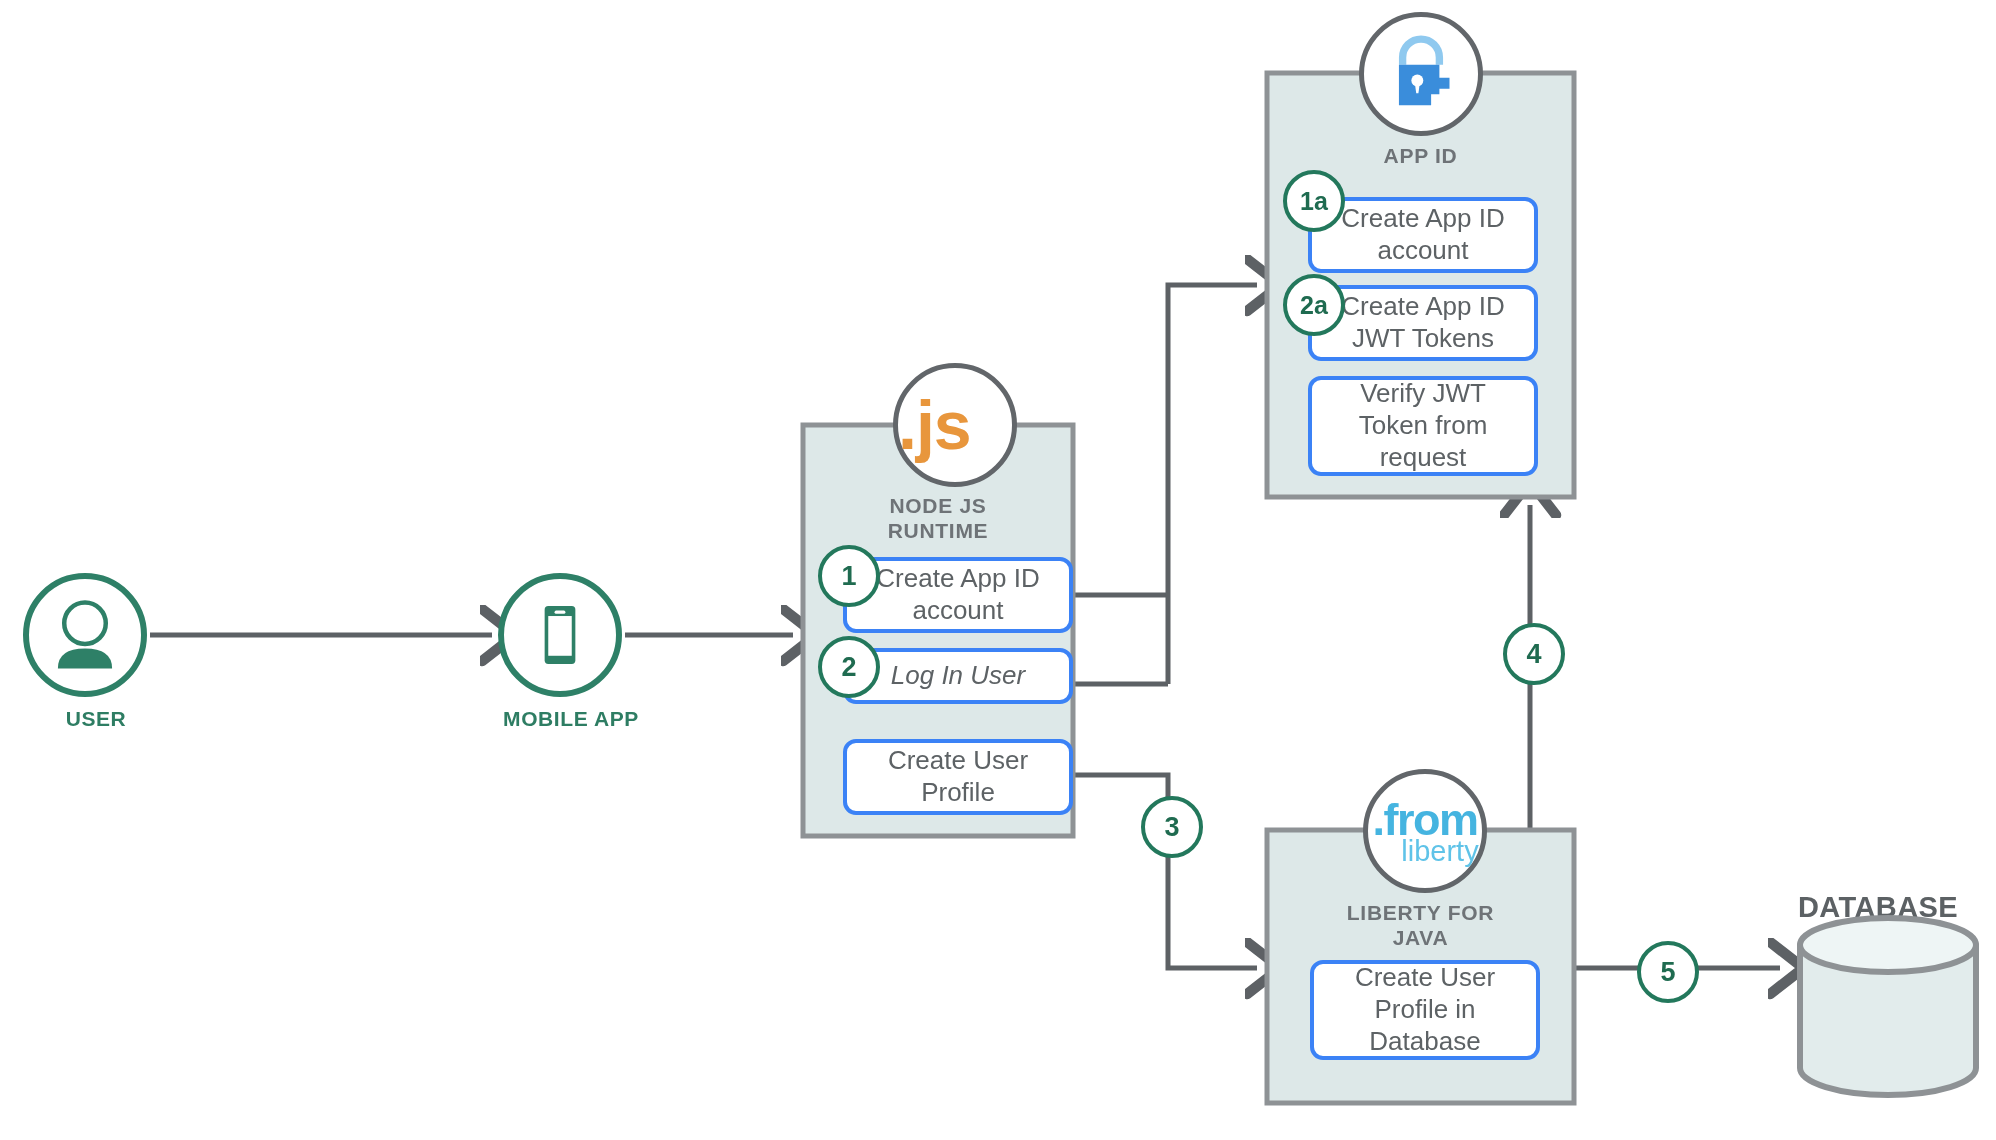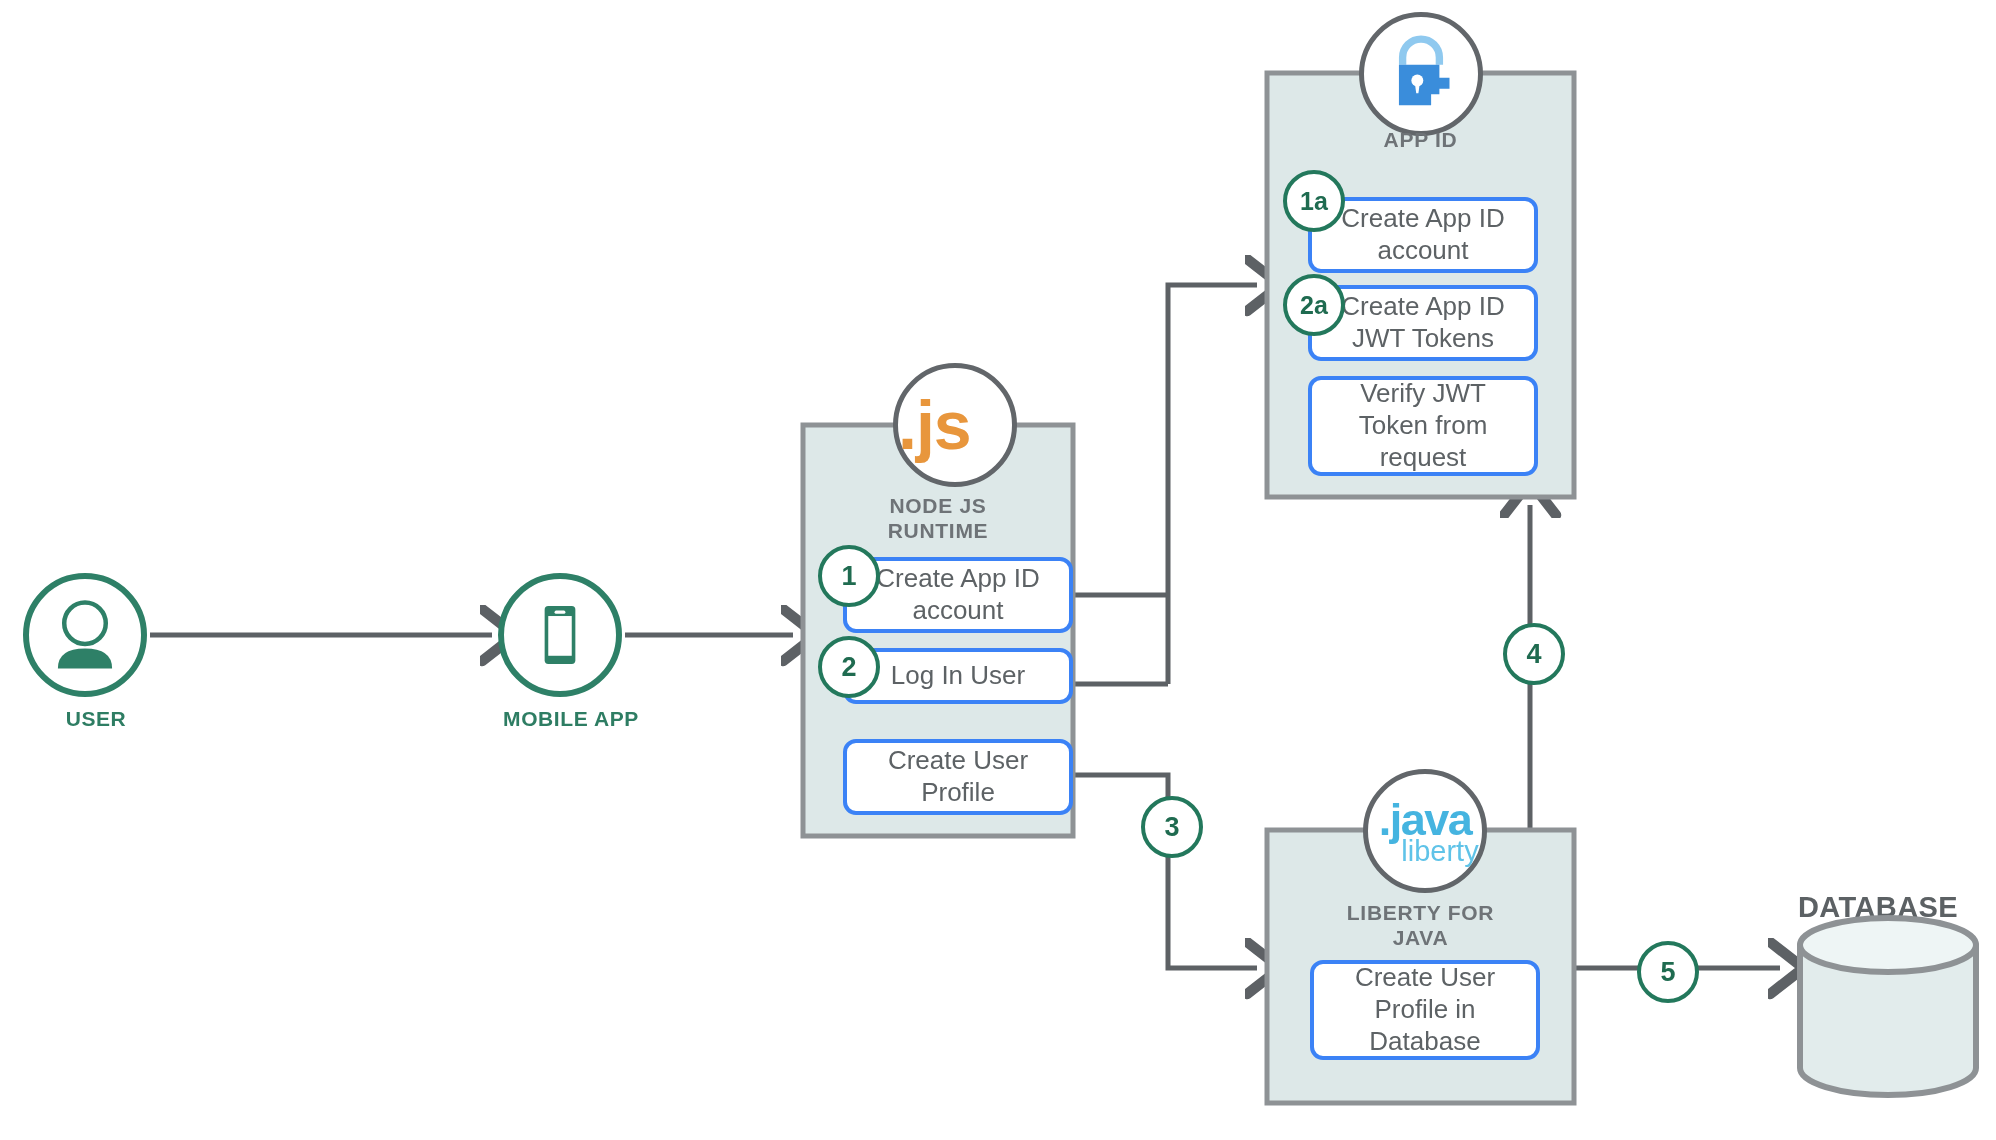--- a/index.html
+++ b/index.html
@@ -119,51 +119,51 @@
   <div class="disc grey" style="left:893px;top:363px;width:124px;height:124px;">
     <div class="jslogo">.js</div>
   </div>
   <div class="panel-cap" style="left:803px;top:494px;width:270px;">NODE JS
 RUNTIME</div>
 
   <div class="task" style="left:843px;top:557px;width:230px;height:76px;">Create App ID
 account</div>
   <div class="badge" style="left:818px;top:545px;width:54px;height:54px;font-size:27px;">1</div>
 
-  <div class="task" style="left:843px;top:648px;width:230px;height:56px;">Log In User</div>
+  <div class="task" style="left:843px;top:648px;width:230px;height:56px;font-style:italic;">Log In User</div>
   <div class="badge" style="left:818px;top:636px;width:54px;height:54px;font-size:27px;">2</div>
 
   <div class="task" style="left:843px;top:739px;width:230px;height:76px;">Create User
 Profile</div>
 
   <div class="disc grey" style="left:1359px;top:12px;width:124px;height:124px;">
     <svg width="100%" height="100%" viewBox="0 0 124 124">
       <path d="M42,52 v-8 a20,20 0 0 1 40,0 v8" fill="none" stroke="#8fc9ef" stroke-width="8"></path>
       <path d="M38,52 h44 v14 l11,0 v12 l-11,0 v6 l-9,0 v12 h-35 z" fill="#3a8ddb"></path>
       <circle cx="58" cy="69" r="6.5" fill="#ffffff"></circle>
       <path d="M55.2,71 h5.6 l-1.6,12 h-2.4 z" fill="#ffffff"></path>
     </svg>
   </div>
-  <div class="panel-cap" style="left:1267px;top:128px;width:307px;">APP ID</div>
+  <div class="panel-cap" style="left:1267px;top:144px;width:307px;">APP ID</div>
 
   <div class="task" style="left:1308px;top:197px;width:230px;height:76px;">Create App ID
 account</div>
   <div class="badge" style="left:1283px;top:170px;width:54px;height:54px;font-size:25px;">1a</div>
 
   <div class="task" style="left:1308px;top:285px;width:230px;height:76px;">Create App ID
 JWT Tokens</div>
   <div class="badge" style="left:1283px;top:274px;width:54px;height:54px;font-size:25px;">2a</div>
 
   <div class="task" style="left:1308px;top:376px;width:230px;height:100px;">Verify JWT
 Token from
 request</div>
 
   <div class="disc grey" style="left:1363px;top:769px;width:124px;height:124px;">
     <div class="javalogo">
-      <span class="j1">.java</span>
+      <span class="j1">.from</span>
       <span class="j2">liberty</span>
     </div>
   </div>
   <div class="panel-cap" style="left:1267px;top:901px;width:307px;">LIBERTY FOR
 JAVA</div>
 
   <div class="task" style="left:1310px;top:960px;width:230px;height:100px;">Create User
 Profile in
 Database</div>
 

